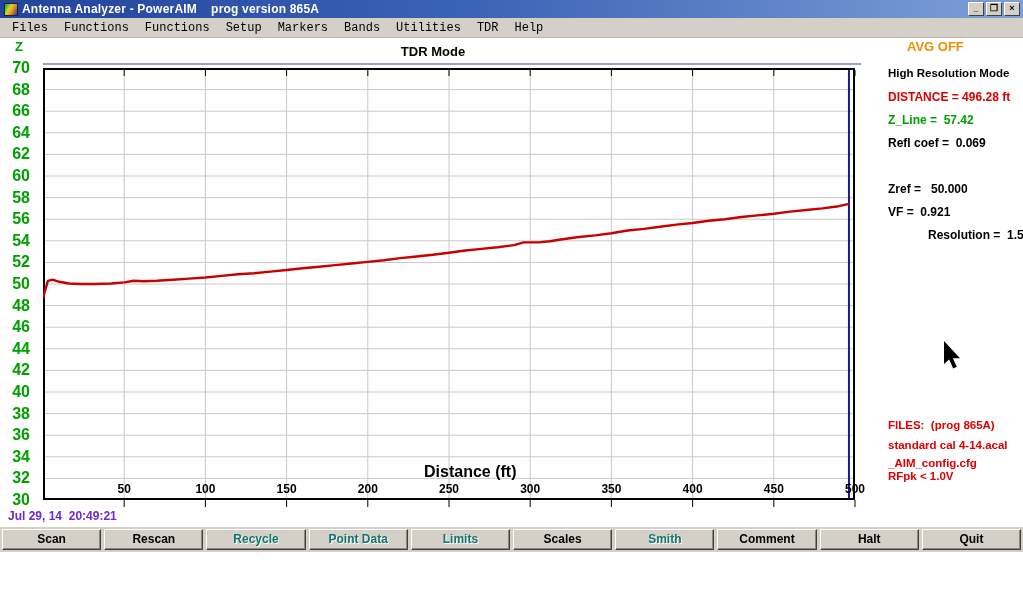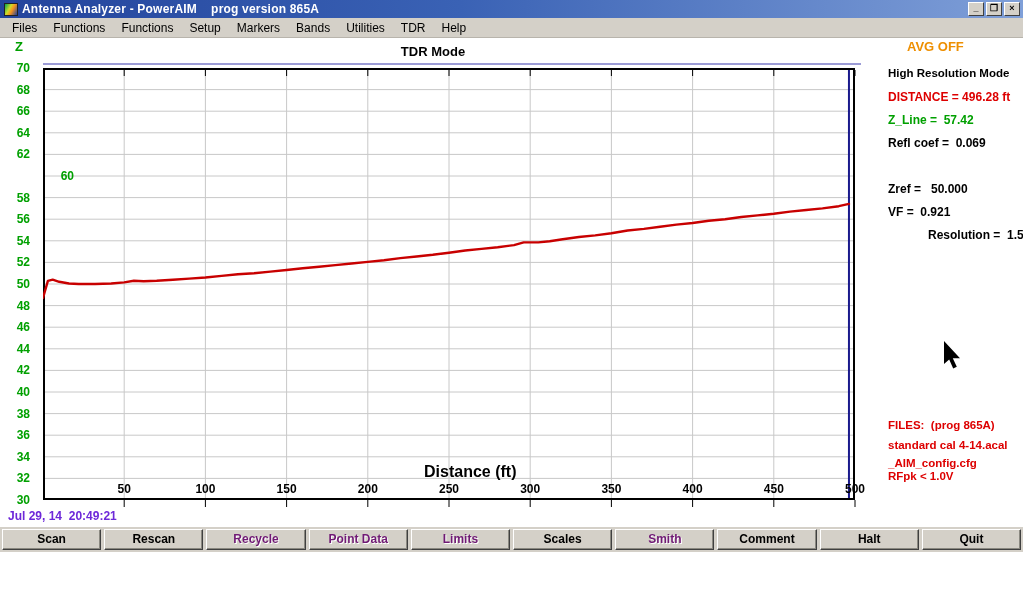--- a/index.html
+++ b/index.html
@@ -13,46 +13,46 @@
     background:linear-gradient(120deg,#00a651 0%,#cddc29 38%,#f7941d 58%,#1b3f9e 100%);
     border:1px solid #222;box-sizing:border-box;}
   .title-text{color:#fff;font-weight:bold;font-size:12px;white-space:pre;letter-spacing:.2px;}
   .win-controls{margin-left:auto;display:flex;gap:2px;padding-right:1px;}
   .win-btn{width:16px;height:14px;background:var(--chrome);cursor:default;
     border:1px solid;border-color:#ffffff #404040 #404040 #ffffff;
     font-size:9px;font-weight:bold;line-height:11px;text-align:center;color:#000;box-sizing:border-box;}
   
   .menubar{position:absolute;top:18px;left:0;right:0;height:20px;background:var(--chrome);
     display:flex;align-items:center;padding-left:4px;border-bottom:1px solid #b8b4ac;box-sizing:border-box;}
-  .menu-item{font-size:12px;color:#000;padding:2px 8px;}
+  .menu-item{font-size:12px;color:#000;padding:2px 8px;font-family:Liberation Mono, monospace;}
   
   .chart-title{position:absolute;left:433px;top:44px;transform:translateX(-50%);
     font-size:13px;font-weight:bold;color:#000;white-space:pre;}
   .z-label{position:absolute;left:15px;top:39px;color:var(--green);font-weight:bold;font-size:13px;}
   #chart{position:absolute;left:43px;top:62px;width:820px;height:448px;}
   .ytick{position:absolute;left:0;width:30px;text-align:right;color:var(--green);
-    font-weight:bold;font-size:12px;line-height:14px;}
+    font-weight:bold;font-size:16px;line-height:14px;}
   .xtick{position:absolute;width:44px;text-align:center;color:#000;font-weight:bold;font-size:12px;}
   .xaxis-label{position:absolute;left:424px;top:463px;font-weight:bold;font-size:16px;color:#000;white-space:pre;}
   
   .rp{position:absolute;white-space:pre;font-weight:bold;font-size:12px;color:#000;}
   .rp.orange{color:var(--orange);font-size:13px;}
   .rp.red{color:var(--red);}
   .rp.green{color:var(--green);}
   .rp.small{font-size:11.5px;}
   
   .timestamp{position:absolute;left:8px;top:509px;font-weight:bold;font-size:12px;color:#6d28d9;white-space:pre;}
   .button-strip{position:absolute;left:0;top:527px;width:1023px;height:25px;background:var(--chrome);
     display:flex;align-items:center;gap:3px;padding:0 2px;box-sizing:border-box;}
   .app-btn{flex:1;height:21px;background:var(--chrome);color:#000;font-weight:bold;font-size:12px;
     font-family:"Liberation Sans",sans-serif;text-align:center;line-height:18px;
     border-top:1px solid #ffffff;border-left:1px solid #ffffff;
     border-right:1px solid #404040;border-bottom:1px solid #404040;
     box-shadow:inset -1px -1px 0 #8a8880;box-sizing:border-box;}
-  .app-btn.disabled{color:#701a75;text-shadow:1px 1px 0 #ffffff;}
+  .app-btn.disabled{color:#0f766e;text-shadow:1px 1px 0 #ffffff;}
   #cursor{position:absolute;left:944px;top:341px;}
 </style>
 </head>
 <body>
 
 <div class="window">
 
   <div class="titlebar">
     <div class="app-icon"></div>
     <span class="title-text">Antenna Analyzer - PowerAIM    prog version 865A</span>
@@ -162,21 +162,21 @@
 
   <svg id="cursor" width="24" height="34" viewBox="0 0 24 34">
     <polygon points="0,0 0,23 5.2,18.6 9.2,27.4 12.8,25.8 8.8,17.2 16,17.2" fill="#000"></polygon>
   </svg>
 
 <span class="ytick" style="top: 61px;">70</span>
     <span class="ytick" style="top: 82.6px;">68</span>
     <span class="ytick" style="top: 104.2px;">66</span>
     <span class="ytick" style="top: 125.8px;">64</span>
     <span class="ytick" style="top: 147.4px;">62</span>
-    <span class="ytick" style="top: 169px; padding-left: 44px;">60</span>
+    <span class="ytick" style="top: 169px;">60</span>
     <span class="ytick" style="top: 190.6px;">58</span>
     <span class="ytick" style="top: 212.2px;">56</span>
     <span class="ytick" style="top: 233.8px;">54</span>
     <span class="ytick" style="top: 255.4px;">52</span>
     <span class="ytick" style="top: 277px;">50</span>
     <span class="ytick" style="top: 298.6px;">48</span>
     <span class="ytick" style="top: 320.2px;">46</span>
     <span class="ytick" style="top: 341.8px;">44</span>
     <span class="ytick" style="top: 363.4px;">42</span>
     <span class="ytick" style="top: 385px;">40</span>

